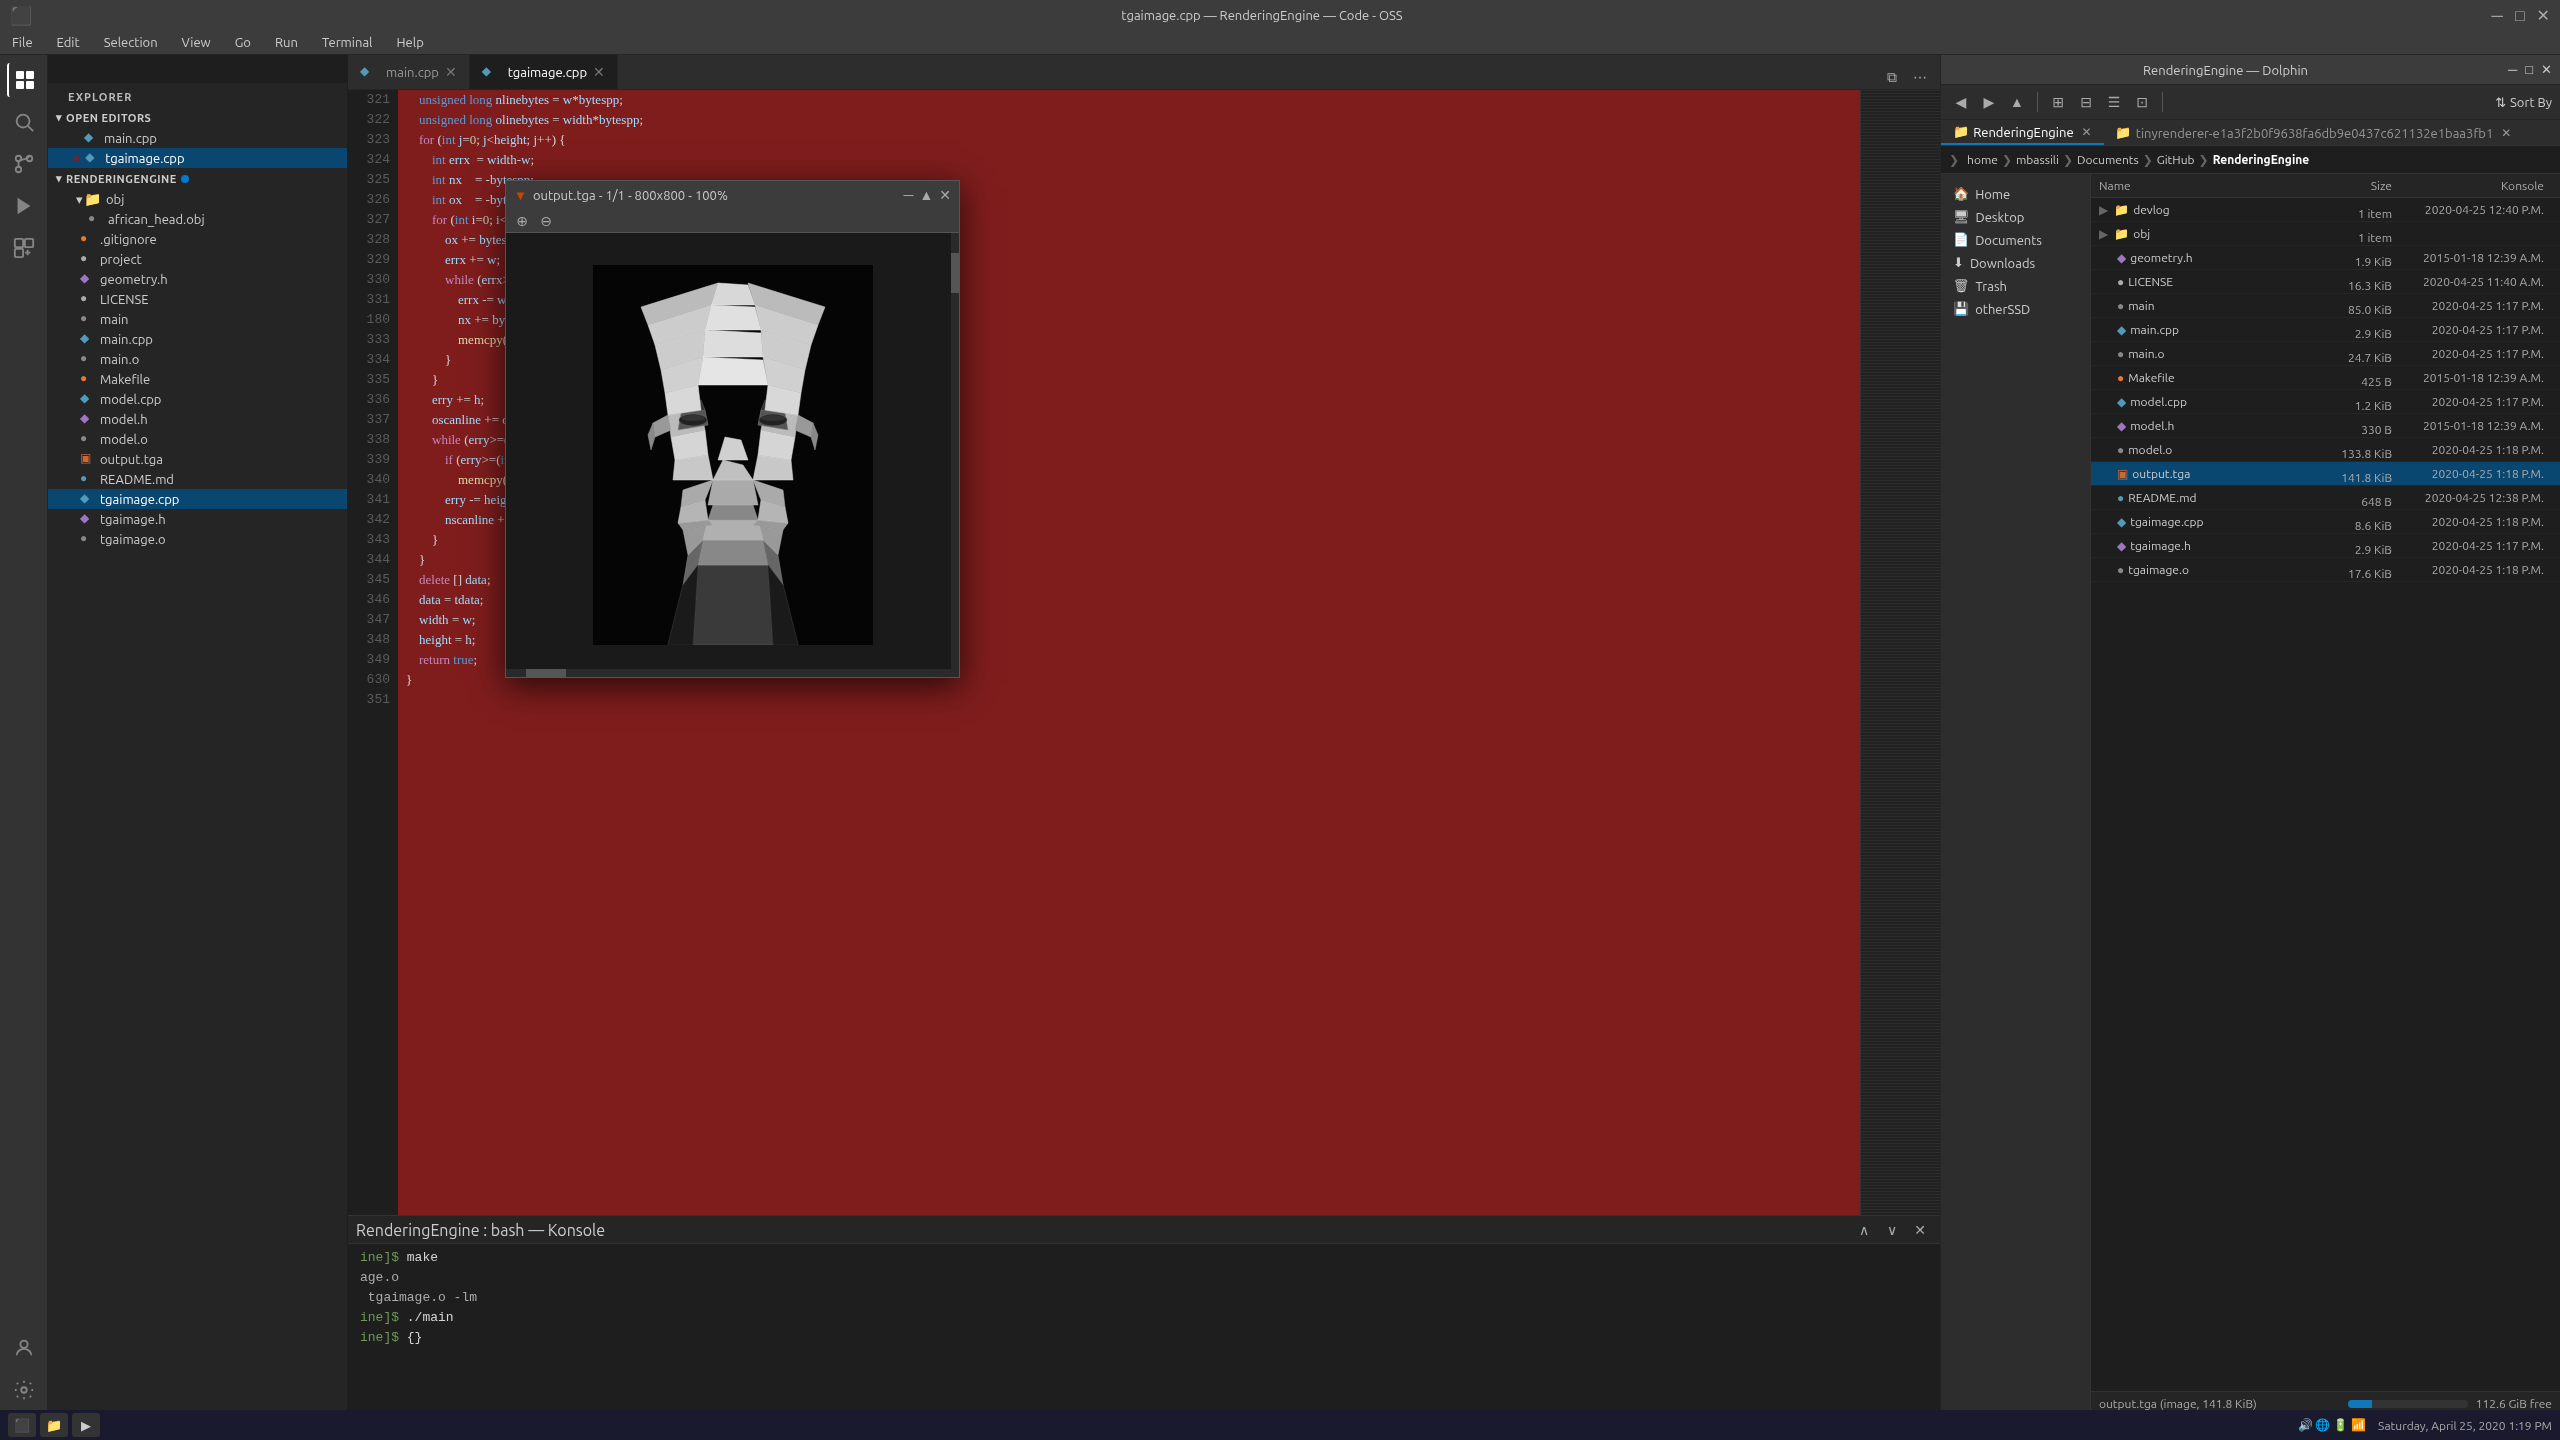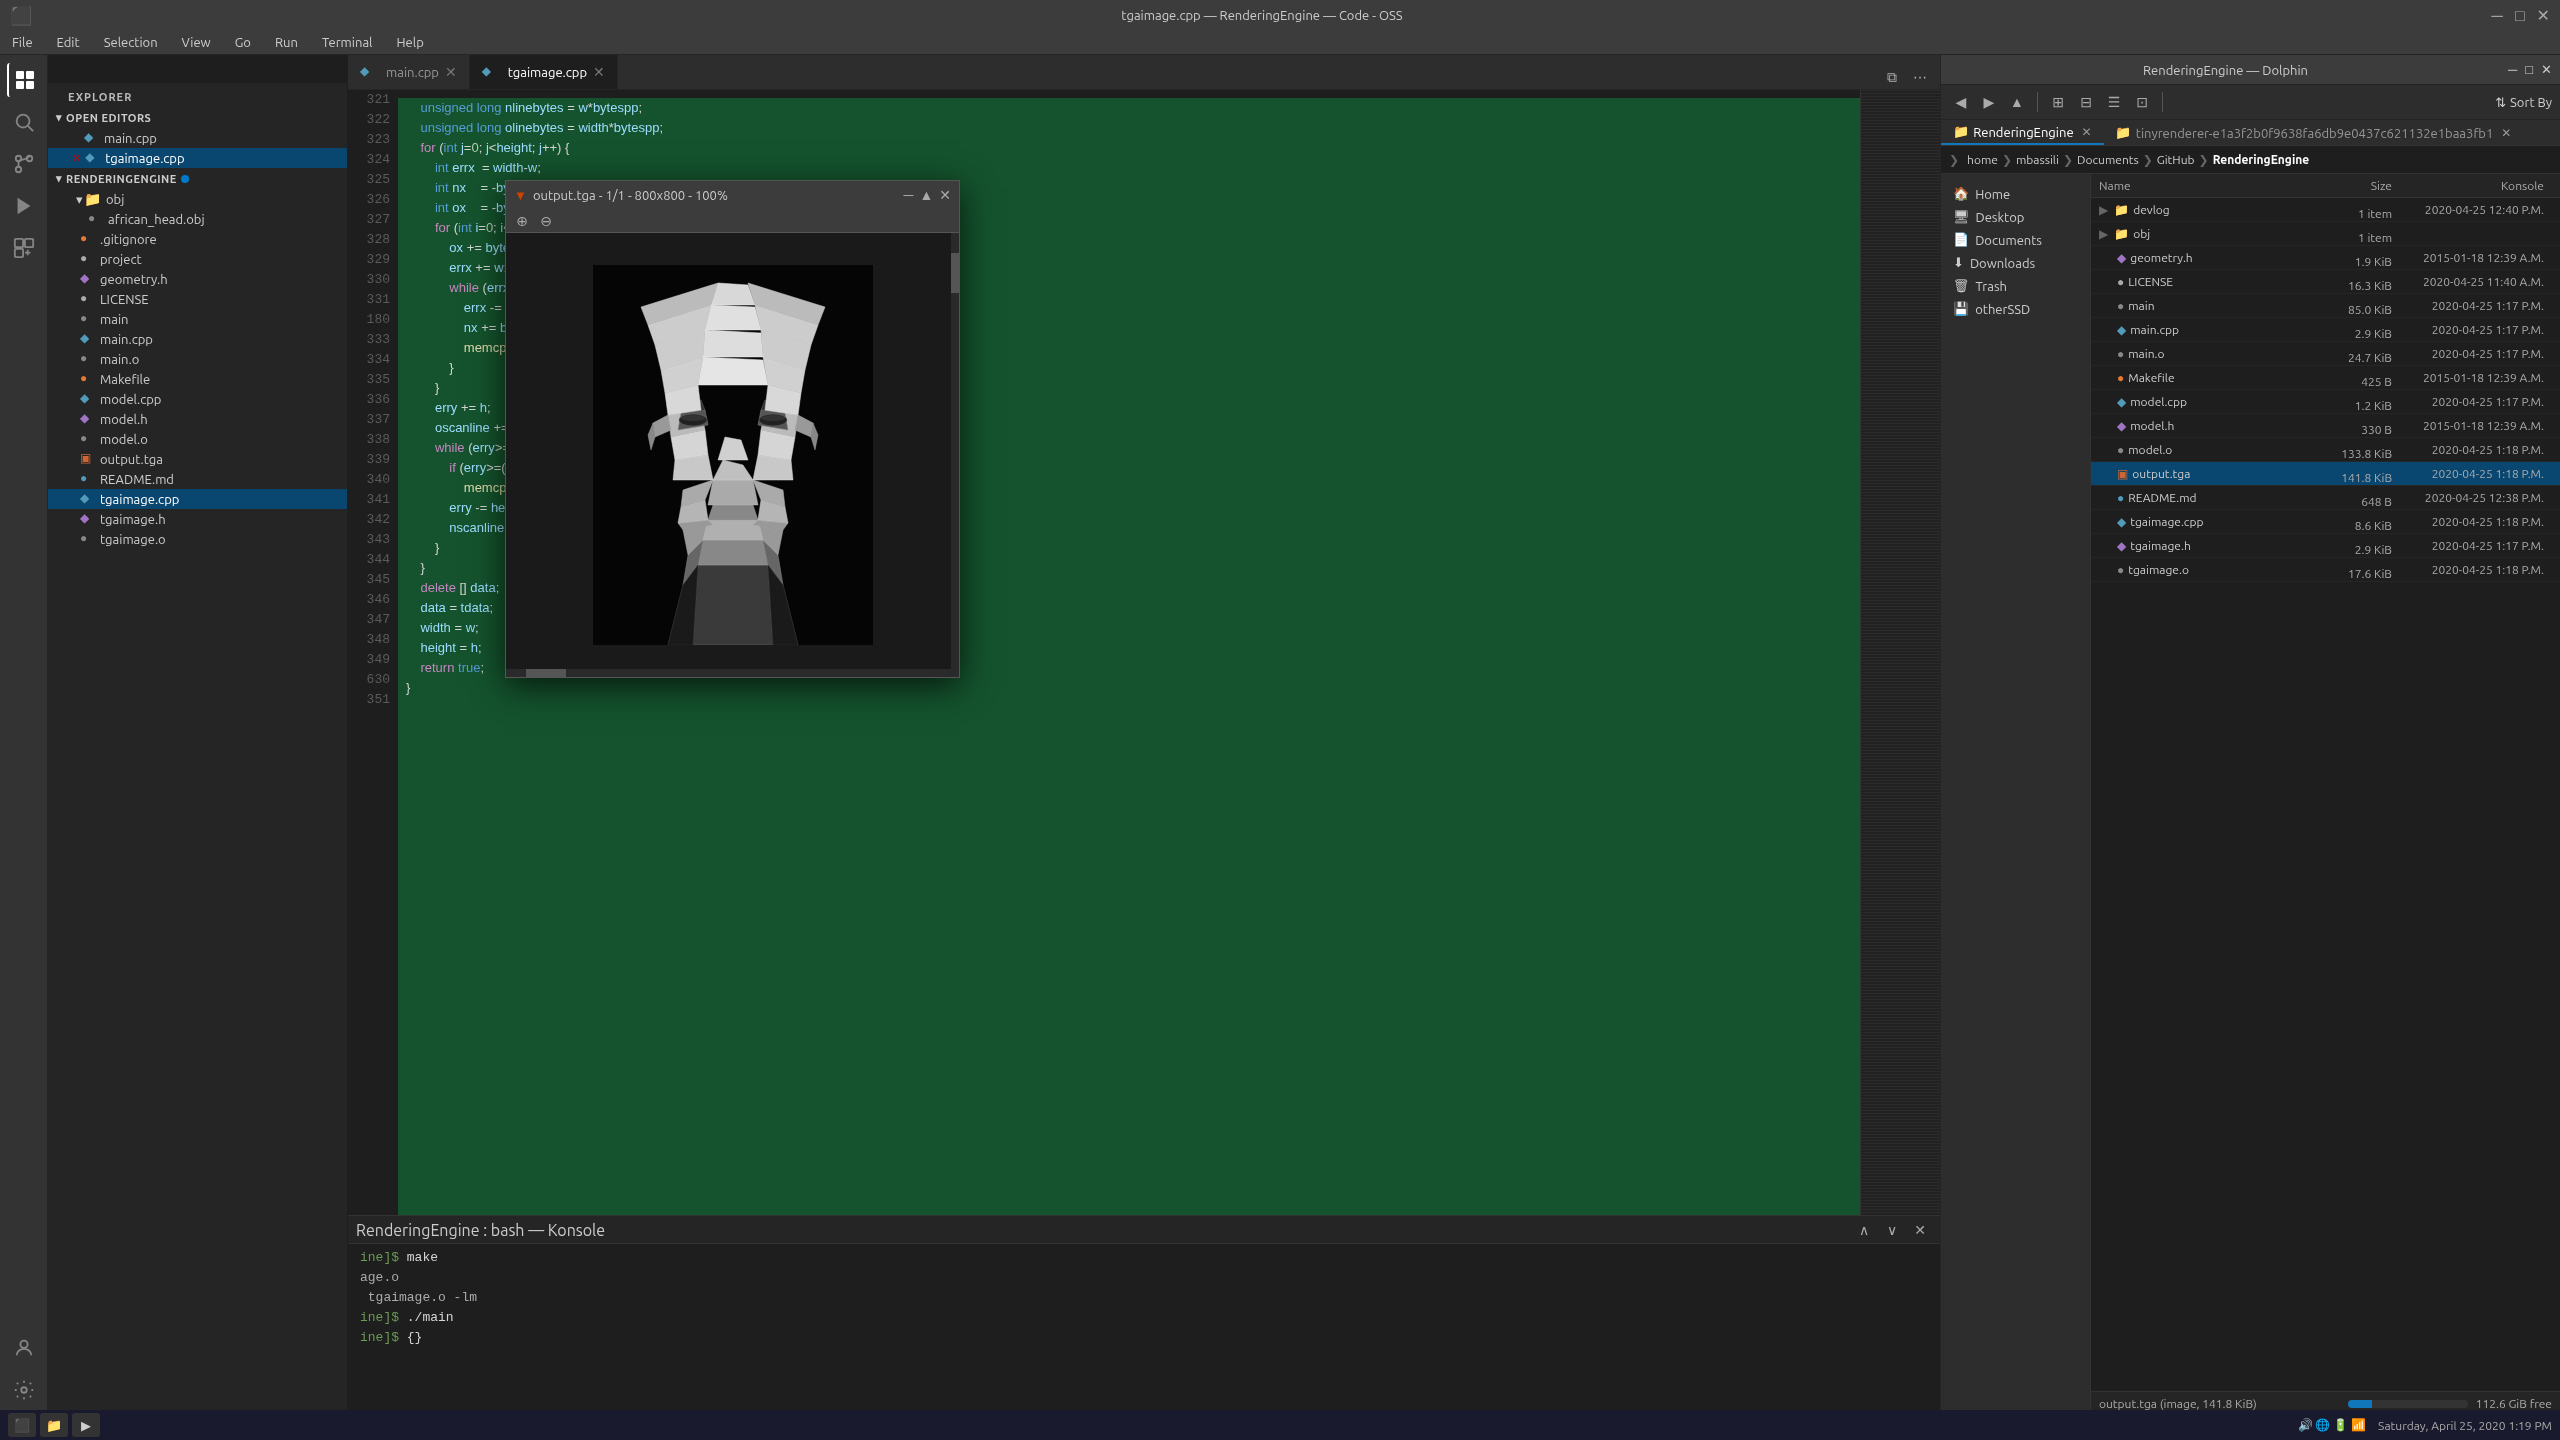--- a/index.html
+++ b/index.html
@@ -178,28 +178,27 @@
       font-family: 'Courier New', monospace;
       padding: 0 8px;
       line-height: 20px;
       text-align: right;
       overflow: hidden;
       user-select: none;
       padding-top: 0;
     }
     #code-content {
       flex: 1;
-      background: #14532d;
+      background: #7f1d1d;
       font-size: 13px;
-      font-family: Liberation Sans, sans-serif;
+      font-family: Liberation Serif, serif;
       line-height: 20px;
       padding: 0 8px;
       overflow: hidden;
       color: #d4d4d4;
-      margin-top: 8px;
     }
     .code-line { white-space: pre; }
     .kw { color: #569cd6; }
     .kw2 { color: #c586c0; }
     .fn { color: #dcdcaa; }
     .num { color: #b5cea8; }
     .var { color: #9cdcfe; }
 
     
     #minimap {

